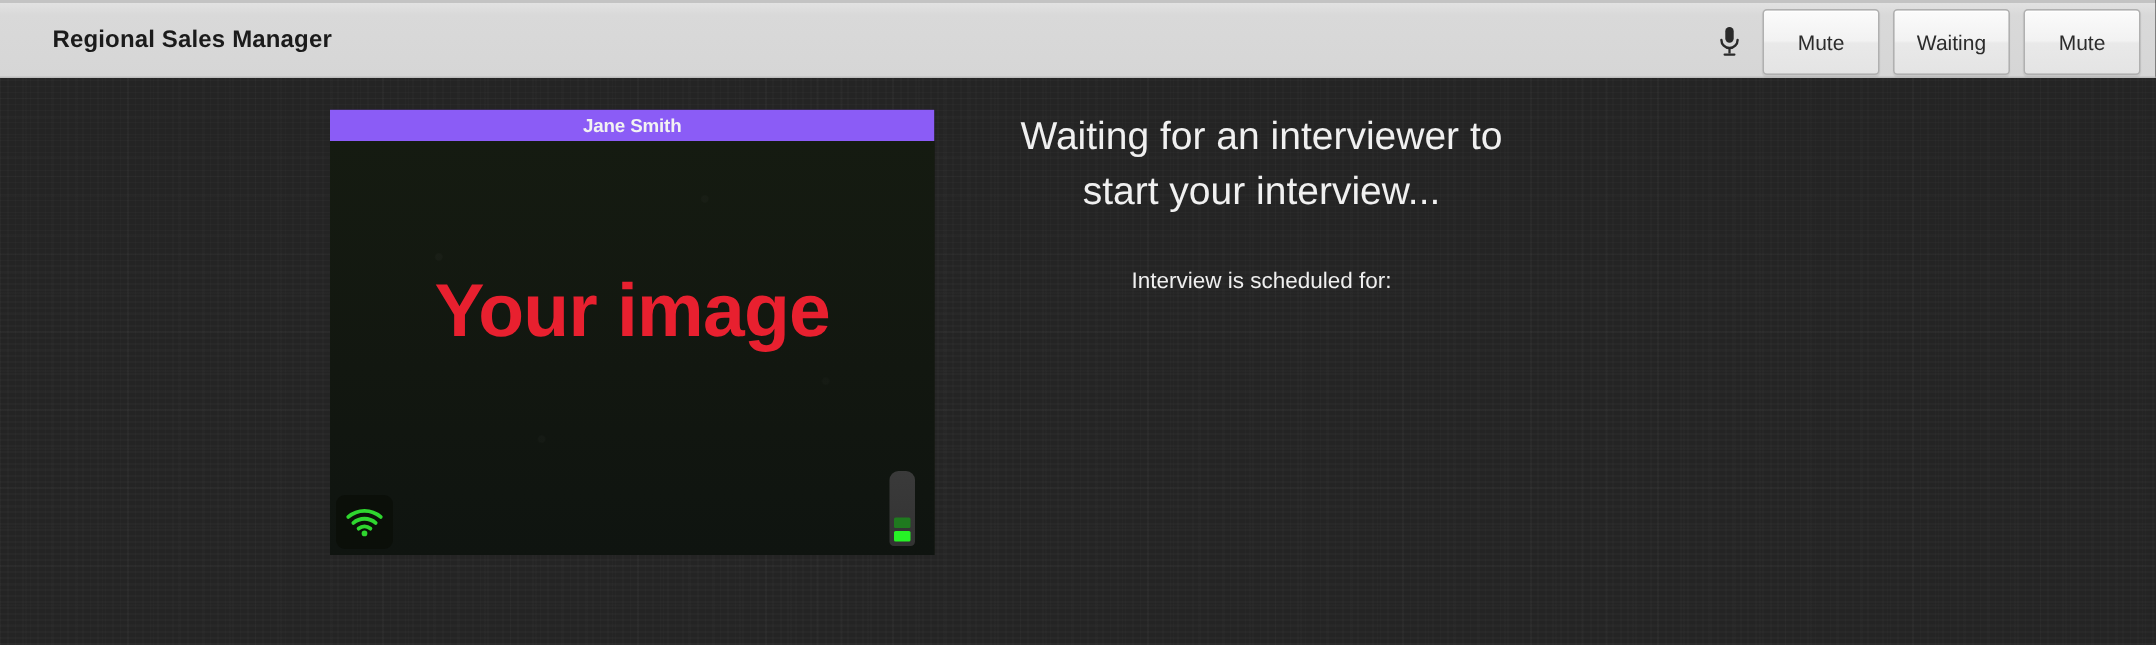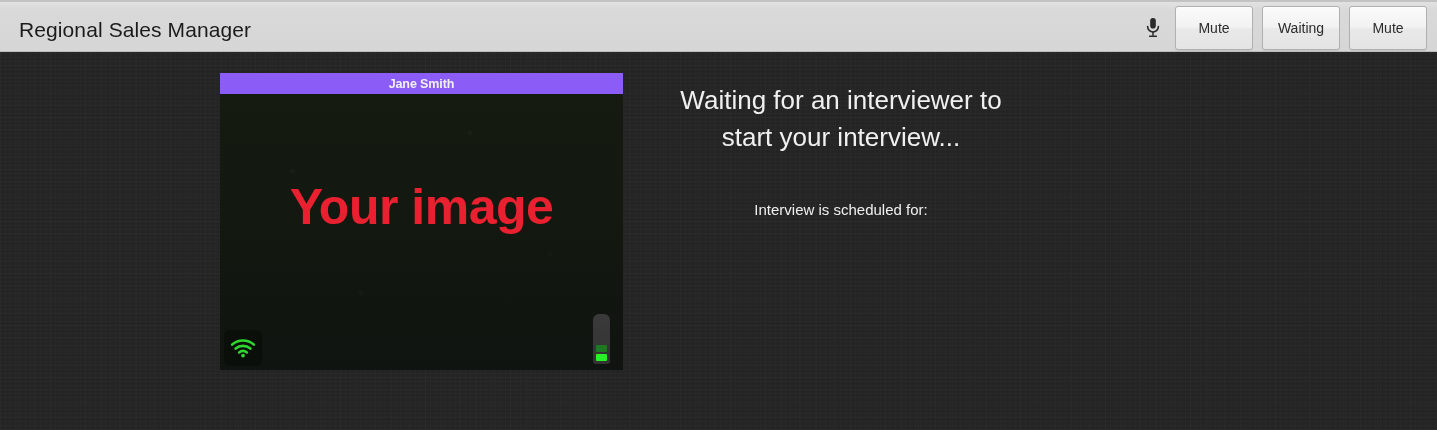--- a/index.html
+++ b/index.html
@@ -49,24 +49,24 @@
     top: 0; left: 0;
     width: 1437px;
     height: 52px;
     background: linear-gradient(180deg, #e2e2e2 0%, #d9d9d9 16%, #d6d6d6 100%);
     border-top: 2px solid #c3c3c3;
     box-sizing: border-box;
     box-shadow: inset 0 -1px 0 #bdbdbd;
   }
   #page-title {
     position: absolute;
-    left: 19px;
+    left: 35px;
     top: 16px;
-    font-size: 21px;
-    font-weight: normal;
+    font-size: 16px;
+    font-weight: bold;
     color: #1b1b1b;
     letter-spacing: 0.1px;
     white-space: nowrap;
   }
   #header-controls {
     position: absolute;
     right: 10px;
     top: 10px;
     display: flex;
     align-items: center;
@@ -200,24 +200,24 @@
     left: 655px;
     top: 20px;
     width: 372px;
     text-align: center;
   }
   #waiting-headline {
     font-size: 26px;
     color: #f0f0f0;
     line-height: 1.42;
     font-weight: normal;
-    margin: 10px;
+    margin: 0;
   }
   #schedule-block {
-    margin-top: 42px;
+    margin-top: 30px;
     text-align: center;
   }
   .schedule-line {
     font-size: 15px;
     color: #efefef;
     line-height: 1.58;
   }
 </style>
 </head>
 <body>

